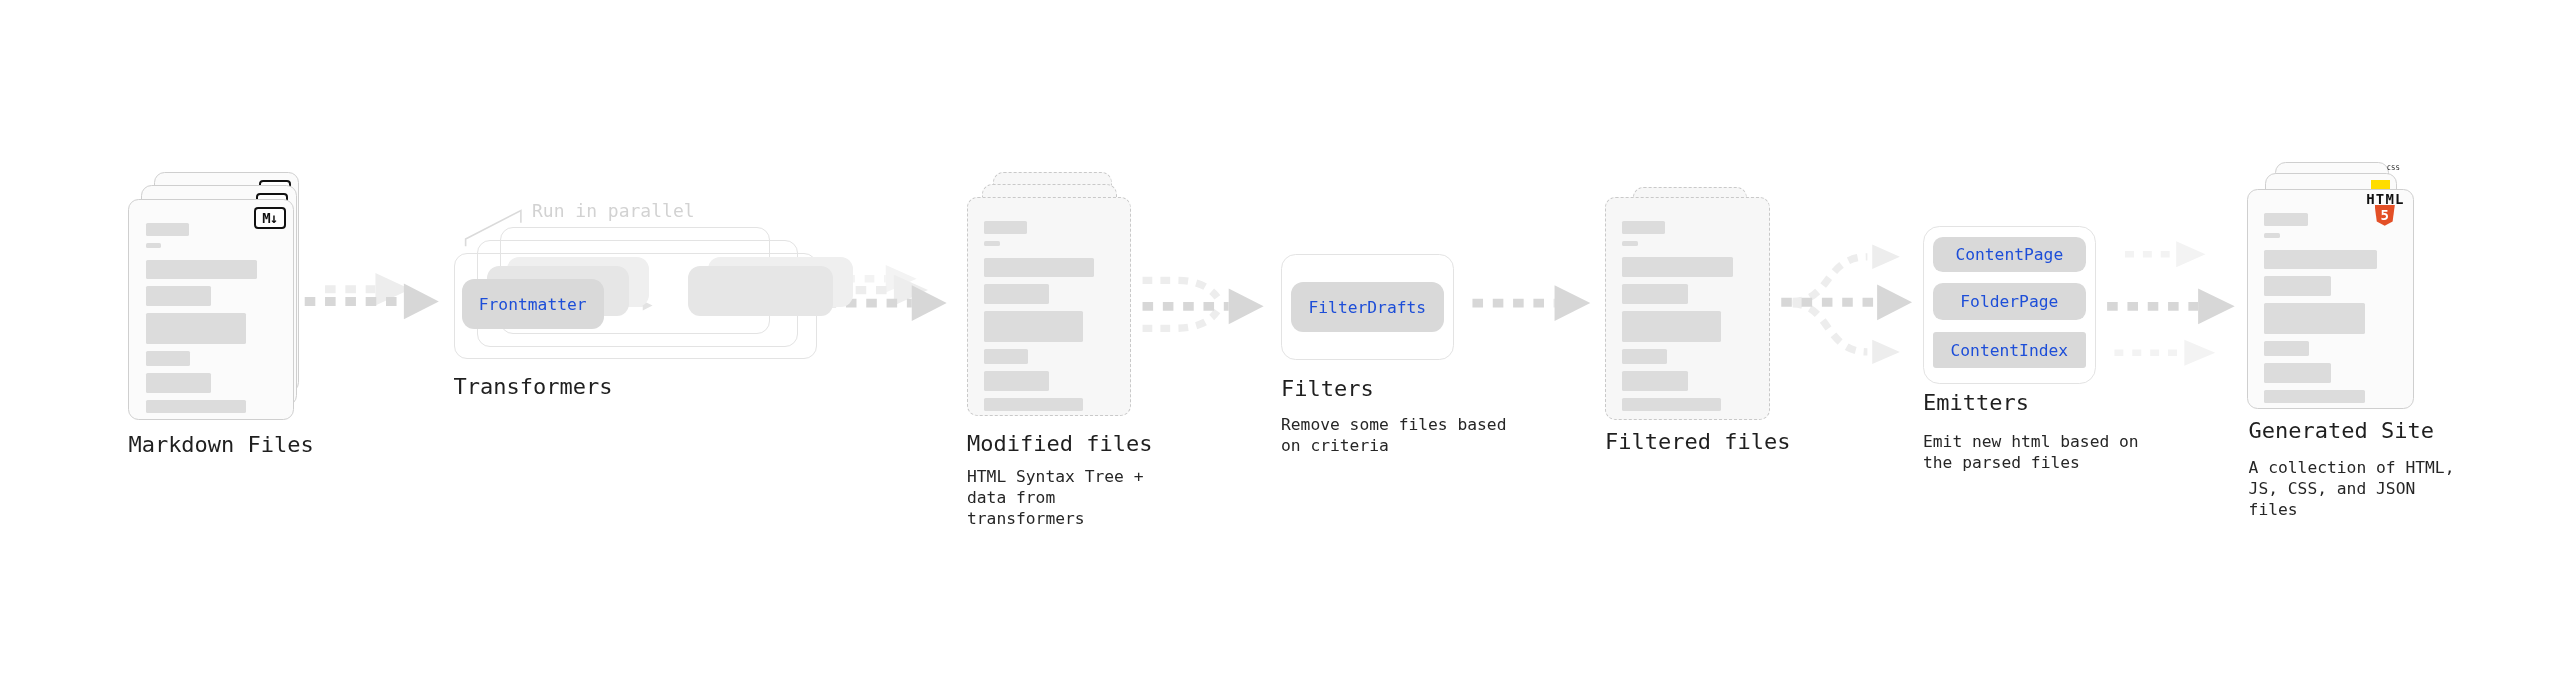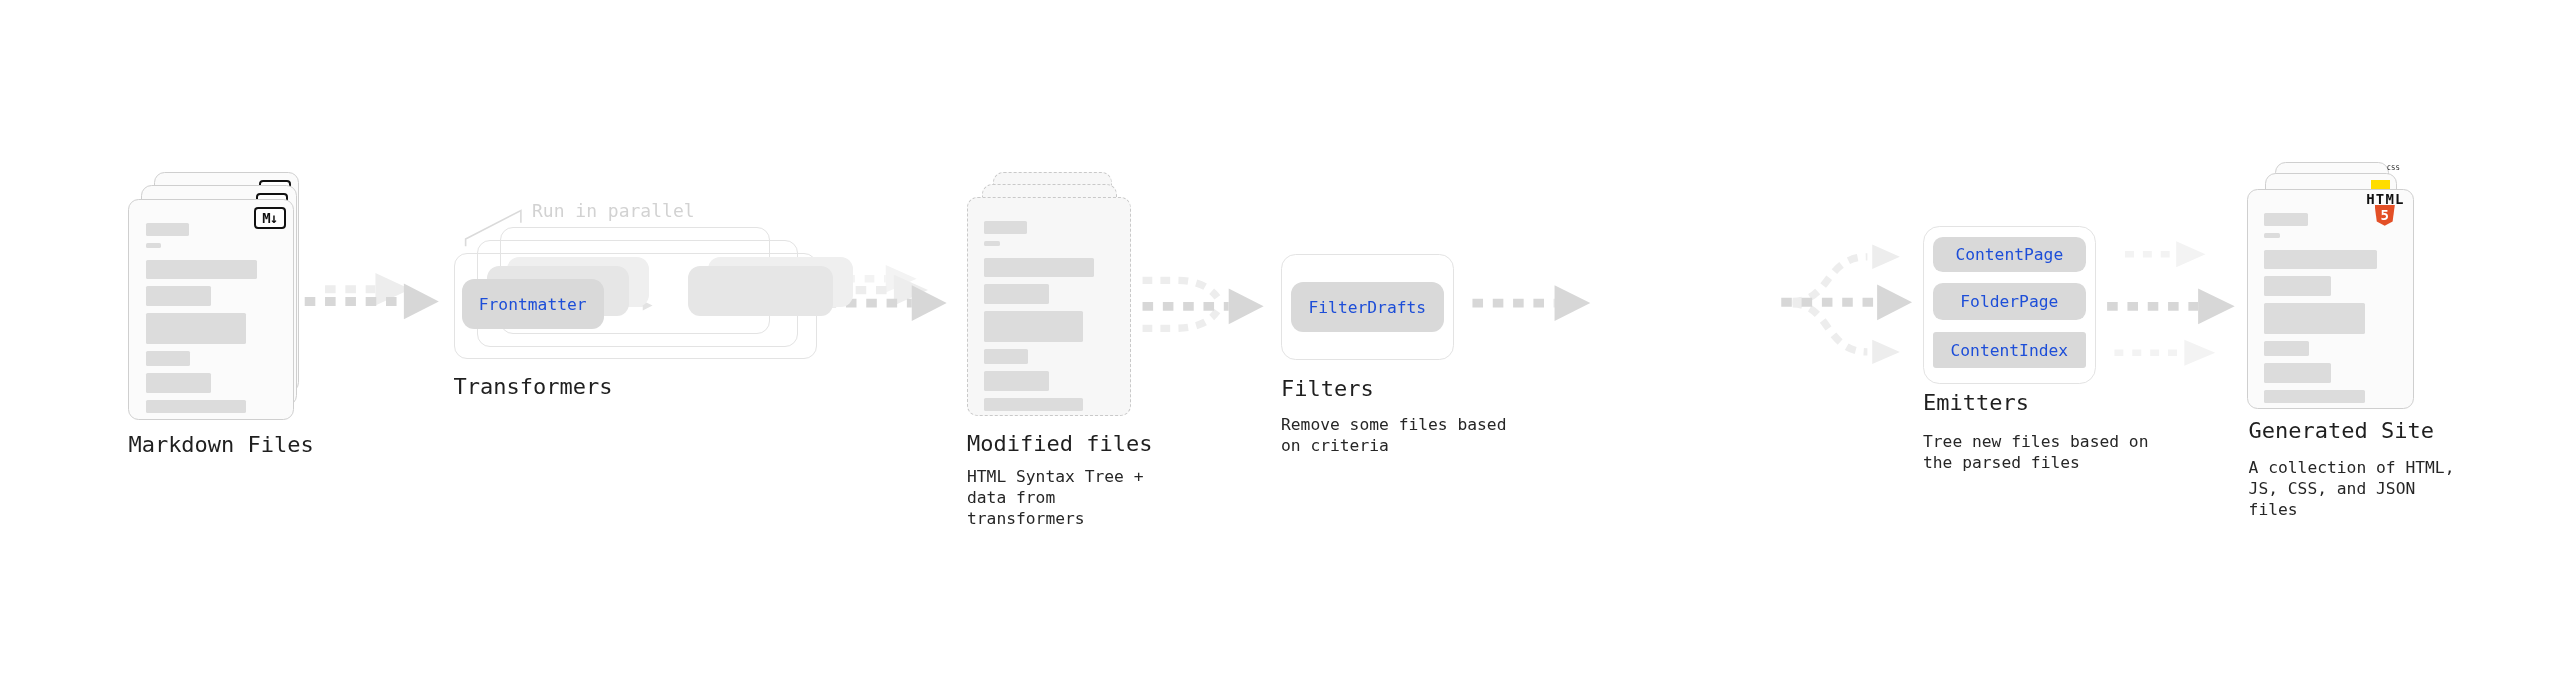--- a/index.html
+++ b/index.html
@@ -176,28 +176,44 @@
   </div>
 
   <div class="group" style="left:1281px;top:254px;width:244px;height:211px;">
     <div class="tbox" style="left:0px;top:0px;width:173px;height:106px;border-radius:14.6px;background:#fff;"></div>
     <div class="pill" style="left:9.8px;top:28px;width:153px;height:50px;">FilterDrafts</div>
     <div class="h" style="left:0px;top:123px;">Filters</div>
     <div class="cap" style="left:0px;top:160px;">Remove some files based
 on criteria</div>
   </div>
 
+  <div class="group" style="left:1605px;top:187px;width:195px;height:276px;">
+    <div class="dcard" style="left:28.4px;top:0px;width:114px;height:211px;"></div>
+    <div class="dcard" style="left:0px;top:9.8px;width:165px;height:223px;">
+      <div class="bars">
+          <div class="bar" style="width: 33%; height: 13px;"></div>
+          <div class="bar" style="width: 12%; height: 4.9px;"></div>
+          <div class="bar" style="width: 85%; height: 19.5px;"></div>
+          <div class="bar" style="width: 50%; height: 19.5px;"></div>
+          <div class="bar" style="width: 76%; height: 31px;"></div>
+          <div class="bar" style="width: 34%; height: 14.6px;"></div>
+          <div class="bar" style="width: 50%; height: 19.5px;"></div>
+          <div class="bar" style="width: 76%; height: 13px;"></div>
+        </div>
+    </div>
+    <div class="h" style="left:0px;top:243px;">Filtered files</div>
+  </div>
 
   <div class="group" style="left:1923px;top:226px;width:236px;height:252px;">
     <div class="tbox" style="left:0px;top:0px;width:173px;height:158px;border-radius:16.3px;background:#fff;"></div>
     <div class="pill" style="left:9.8px;top:11.4px;width:153px;height:35px;border-radius:9.8px;">ContentPage</div>
     <div class="pill" style="left:9.8px;top:57px;width:153px;height:37px;border-radius:9.8px;">FolderPage</div>
     <div class="pill" style="left:9.8px;top:106px;width:153px;height:36px;border-radius:3px;">ContentIndex</div>
     <div class="h" style="left:0px;top:165px;">Emitters</div>
-    <div class="cap" style="left:0px;top:205px;">Tree new files based on
+    <div class="cap" style="left:0px;top:205px;">Emit new html based on
 the parsed files</div>
   </div>
 
   <div class="group" style="left:2247px;top:162px;width:211px;height:341px;">
     <div class="card" style="left:28.4px;top:0px;width:114px;height:219px;">
       <div class="css-badge">
         <div class="css-word">CSS</div>
         <div class="css-bar"></div>
       </div>
     </div>

